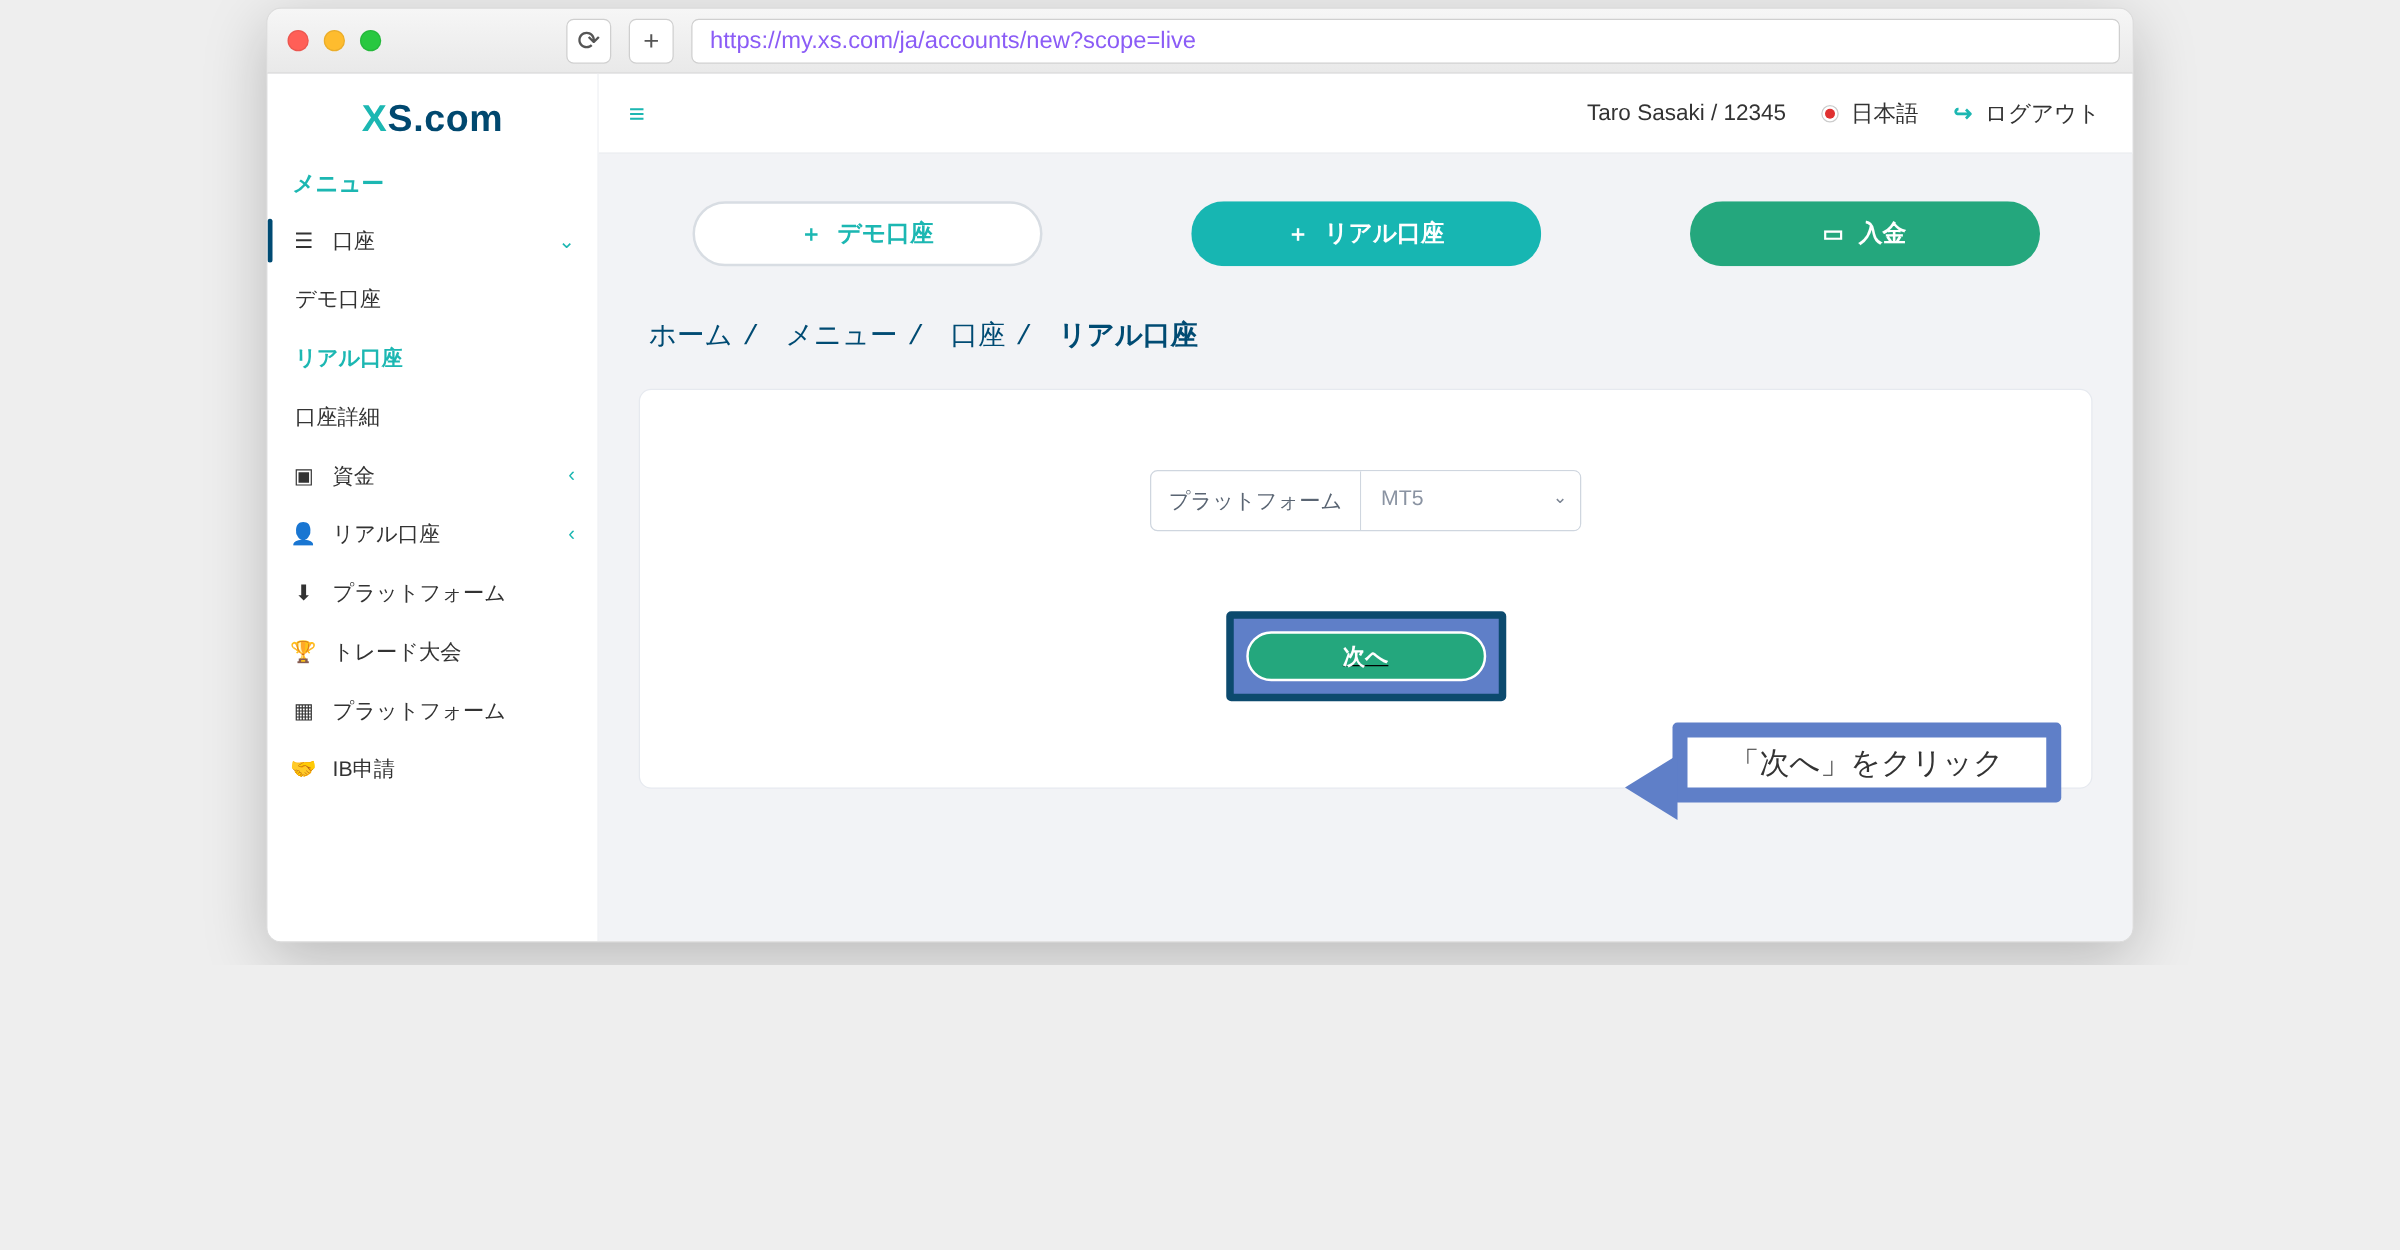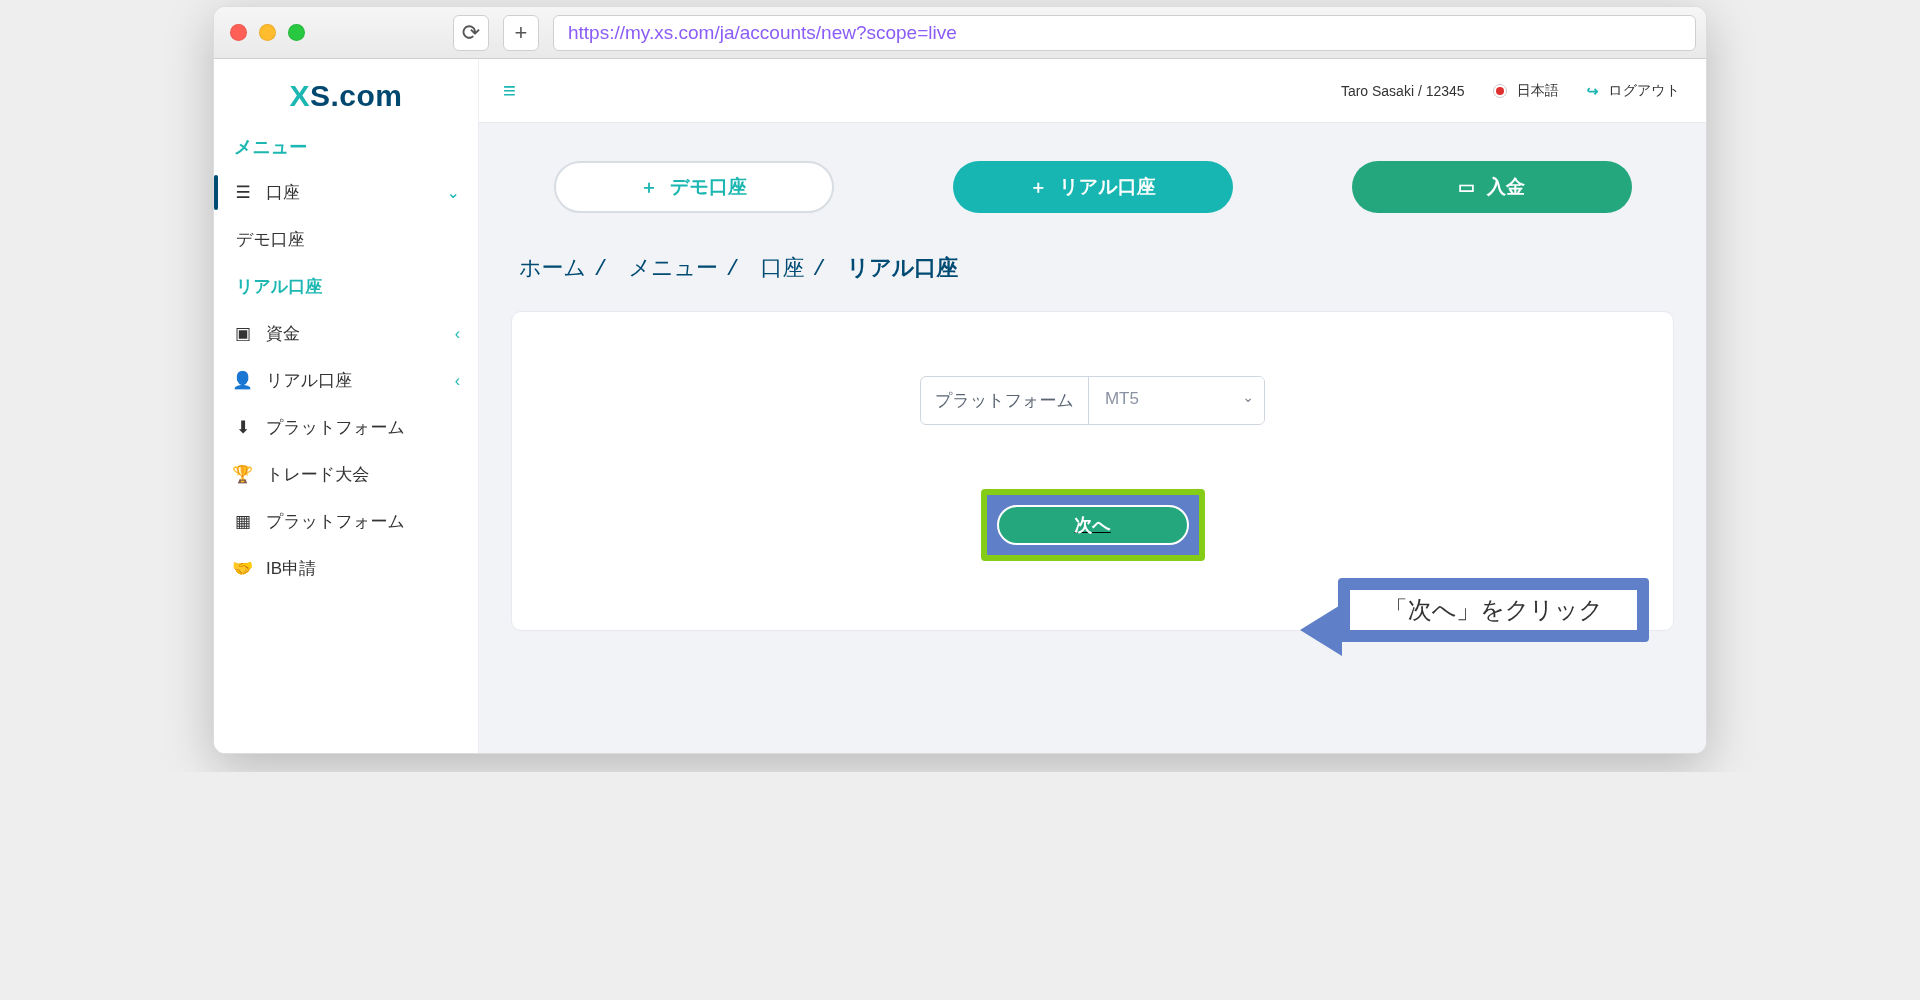--- a/index.html
+++ b/index.html
@@ -57,21 +57,21 @@
   }
   .nav-sub{padding-left:22px;}
 
   .main{flex:1;display:flex;flex-direction:column;}
   .topbar{
     height:64px;background:#fff;border-bottom:1px solid #e7eaee;
     display:flex;align-items:center;padding:0 26px 0 24px;gap:28px;
   }
   .hamburger{color:#1cb7b2;font-size:22px;cursor:pointer;}
   .top-spacer{flex:1;}
-  .top-item{font-size:14px;color:#333;display:flex;align-items:center;gap:10px;cursor:pointer;}
+  .top-item{font-size:18px;color:#333;display:flex;align-items:center;gap:10px;cursor:pointer;}
   .flag-dot{width:14px;height:14px;border-radius:50%;background:#fff;border:1px solid #ccc;display:inline-flex;align-items:center;justify-content:center;}
   .flag-dot::after{content:"";width:8px;height:8px;border-radius:50%;background:#e03131;}
   .logout-icon{color:#1cb7b2;font-weight:bold;}
 
   .action-row{display:flex;justify-content:space-around;padding:38px 30px 30px;gap:30px;}
   .pill{
     height:52px;border-radius:32px;display:flex;align-items:center;justify-content:center;
     gap:12px;font-size:19px;font-weight:600;width:280px;cursor:pointer;
     border:2px solid transparent;
   }
@@ -93,21 +93,21 @@
   .select-group{display:flex;border:1px solid #cfd6df;border-radius:6px;overflow:hidden;background:#fff;}
   .select-label{padding:12px 14px;color:#5a6573;font-size:17px;border-right:1px solid #cfd6df;}
   .select{
     padding:12px 40px 12px 16px;font-size:17px;color:#8a93a2;background:#fff;min-width:175px;position:relative;
     display:flex;cursor:pointer;
   }
   .select .arrow{position:absolute;right:10px;color:#7c8594;font-size:14px;}
 
   .next-wrap{display:flex;justify-content:center;margin-top:64px;position:relative;}
   .highlight-frame{
-    padding:10px;border:6px solid #84cc16;background:#5f7fc8;border-radius:4px;
+    padding:10px;border:6px solid #0c4a6e;background:#5f7fc8;border-radius:4px;
     display:flex;align-items:center;justify-content:center;text-decoration:underline;
   }
   .next-btn{
     width:192px;height:40px;border-radius:22px;background:#24a77d;color:#fff;
     display:flex;align-items:center;justify-content:center;font-size:18px;font-weight:600;
     border:2px solid #fff;cursor:pointer;
   }
 
   .callout{
     position:absolute;right:24px;bottom:-12px;
@@ -153,20 +153,23 @@
       <div class="nav-item marked">
         <span class="icon">☰</span>
         <span>口座</span>
         <span class="chev">⌄</span>
       </div>
       <div class="nav-item nav-sub">
         <span>デモ口座</span>
       </div>
       <div class="nav-item nav-sub active">
         <span>リアル口座</span>
+      </div>
+      <div class="nav-item nav-sub">
+        <span>口座詳細</span>
       </div>
 
       <div class="nav-item">
         <span class="icon">▣</span>
         <span>資金</span>
         <span class="chev">‹</span>
       </div>
       <div class="nav-item">
         <span class="icon">👤</span>
         <span>リアル口座</span>

